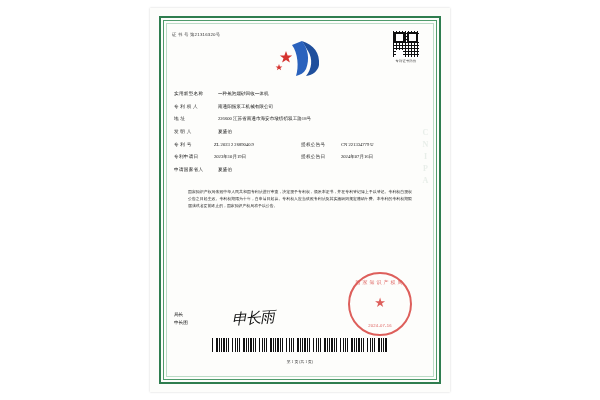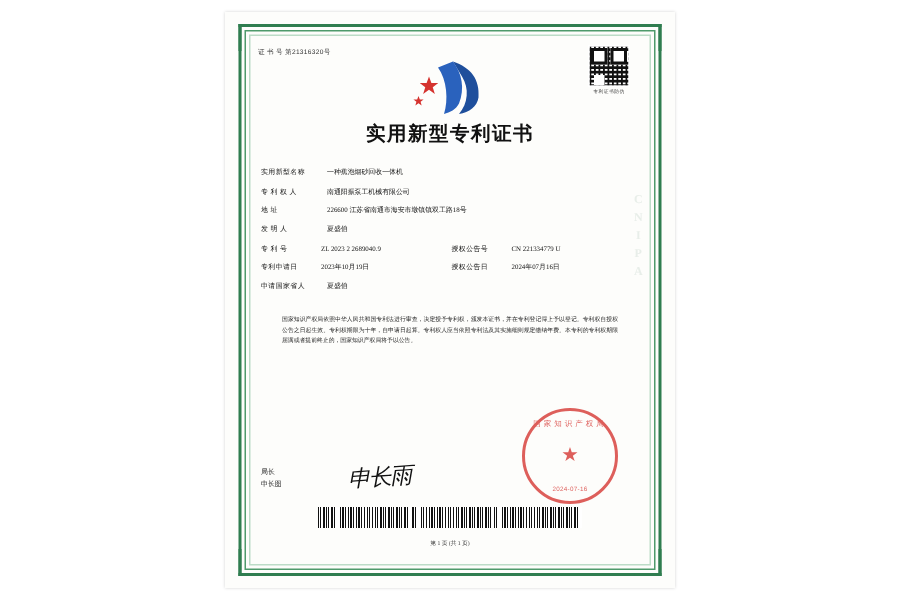--- a/index.html
+++ b/index.html
@@ -305,21 +305,20 @@
 
       <div class="emblem">
         <svg width="56" height="38" viewBox="0 0 56 38">
           <path d="M30 2 C42 6, 48 14, 47 26 C46 32, 41 36, 34 37 C40 30, 41 20, 36 12 Z" fill="#1f4f9c"></path>
           <path d="M30 2 C36 10, 38 20, 34 30 C32 34, 28 36, 24 37 C27 28, 26 14, 20 6 Z" fill="#2a62bd"></path>
           <polygon points="14,12 15.6,16.4 20.2,16.4 16.5,19.2 17.9,23.6 14,20.9 10.1,23.6 11.5,19.2 7.8,16.4 12.4,16.4" fill="#d5332f"></polygon>
           <polygon points="7,25 7.9,27.4 10.4,27.4 8.4,28.9 9.1,31.3 7,29.8 4.9,31.3 5.6,28.9 3.6,27.4 6.1,27.4" fill="#d5332f"></polygon>
         </svg>
       </div>
 
-      <div class="main-title">实用新型专利证书</div>
 
       <div class="fields">
         <div class="row">
           <span class="lab">实用新型名称</span>
           <span class="val">一种蕉泡烟砂回收一体机</span>
         </div>
         <div class="row">
           <span class="lab">专 利 权 人</span>
           <span class="val">南通阳振泵工机械有限公司</span>
         </div>

